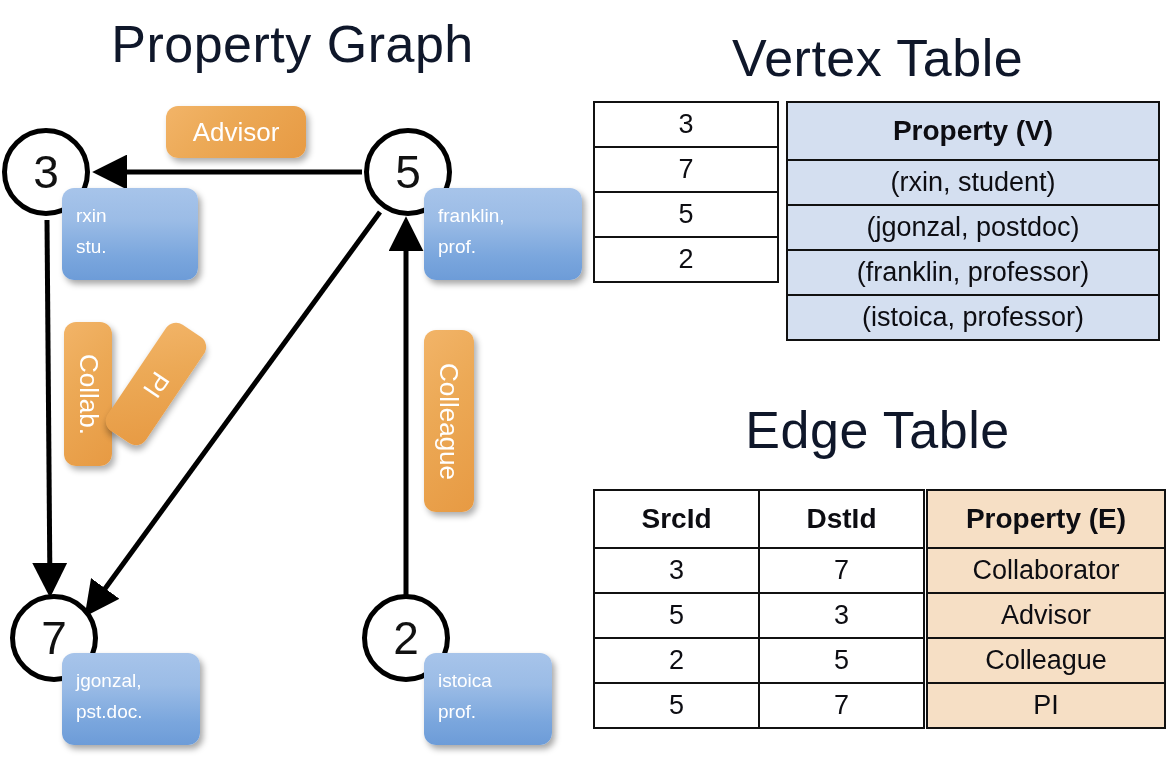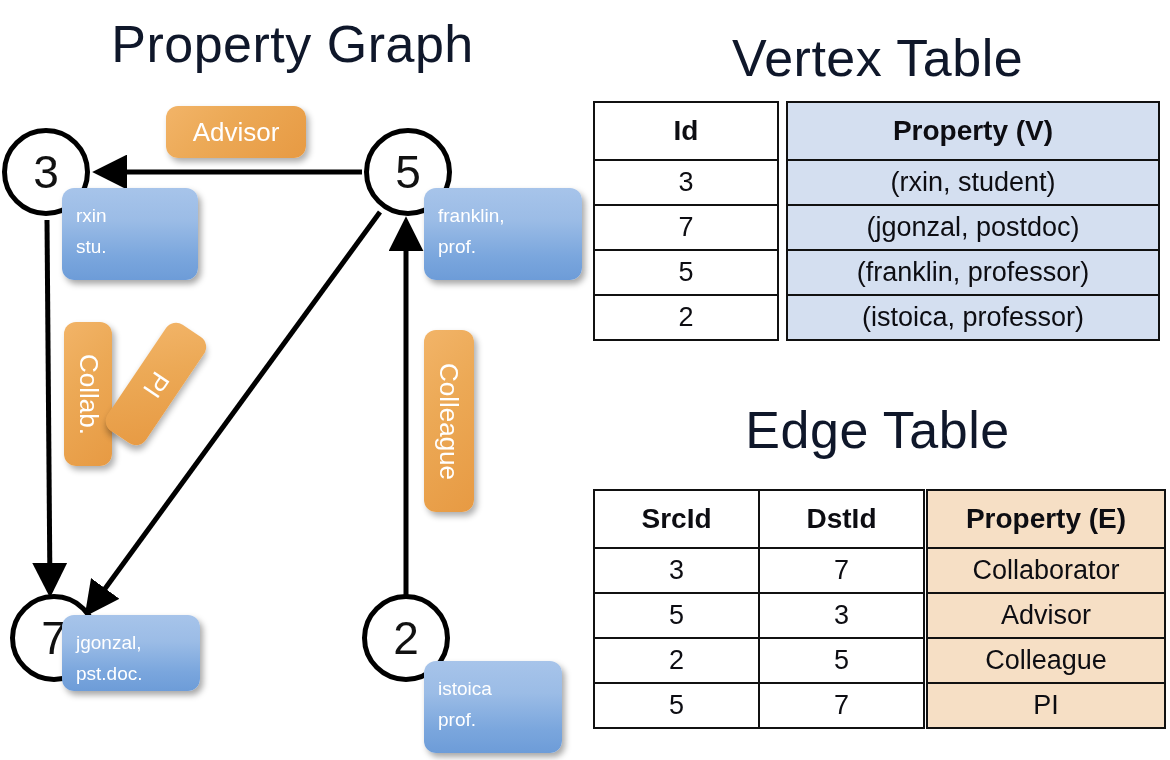--- a/index.html
+++ b/index.html
@@ -82,22 +82,22 @@
     font-weight: 400;
     font-size: 19px;
     line-height: 31px;
     padding: 12px 0 12px 14px;
     box-sizing: border-box;
     z-index: 5;
     white-space: pre-line;
   }
   #prop-rxin      { left: 62px;  top: 188px; width: 136px; height: 92px; }
   #prop-franklin  { left: 424px; top: 188px; width: 158px; height: 92px; }
-  #prop-jgonzal   { left: 62px;  top: 615px; width: 138px; height: 76px; }
-  #prop-istoica   { left: 424px; top: 653px; width: 138px; height: 92px; margin-top: 8px; }
+  #prop-jgonzal   { left: 62px;  top: 653px; width: 138px; height: 92px; }
+  #prop-istoica   { left: 424px; top: 653px; width: 128px; height: 92px; }
 
   
   .edge-label {
     position: absolute;
     border-radius: 12px;
     background: linear-gradient(135deg, #f2b468 0%, #eca956 40%, #e79a43 100%);
     box-shadow: 3px 4px 6px rgba(0,0,0,0.32);
     color: #ffffff;
     font-family: "Liberation Sans", sans-serif;
     font-weight: 400;
@@ -226,23 +226,20 @@
     <div class="edge-label" id="label-pi">
       <span class="vtext">PI</span>
     </div>
     <div class="edge-label" id="label-colleague">
       <span class="vtext">Colleague</span>
     </div>
   </div>
 
   <table class="tbl" id="vtx-id-tbl">
     <tbody>
-        <tr>
-      <th>Id</th>
-    </tr>
     <tr>
       <td>3</td>
     </tr>
     <tr>
       <td>7</td>
     </tr>
     <tr>
       <td>5</td>
     </tr>
     <tr>

